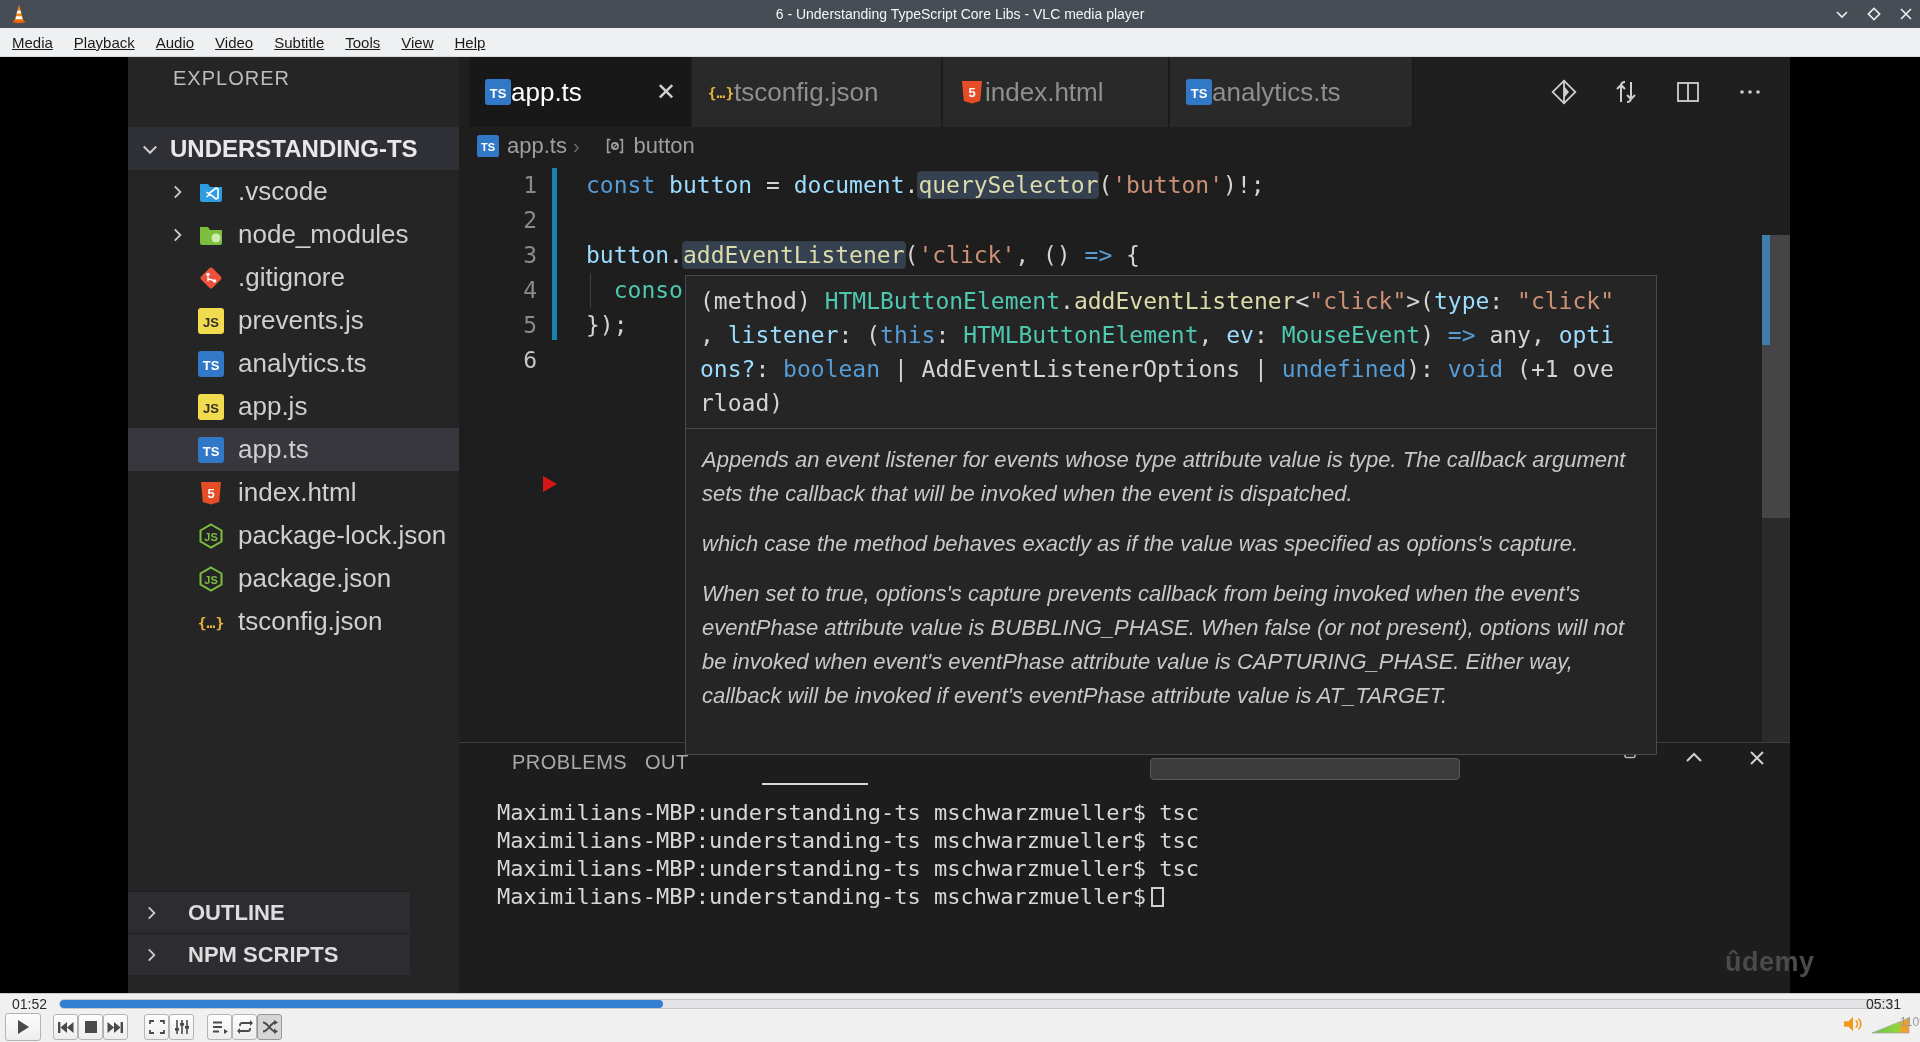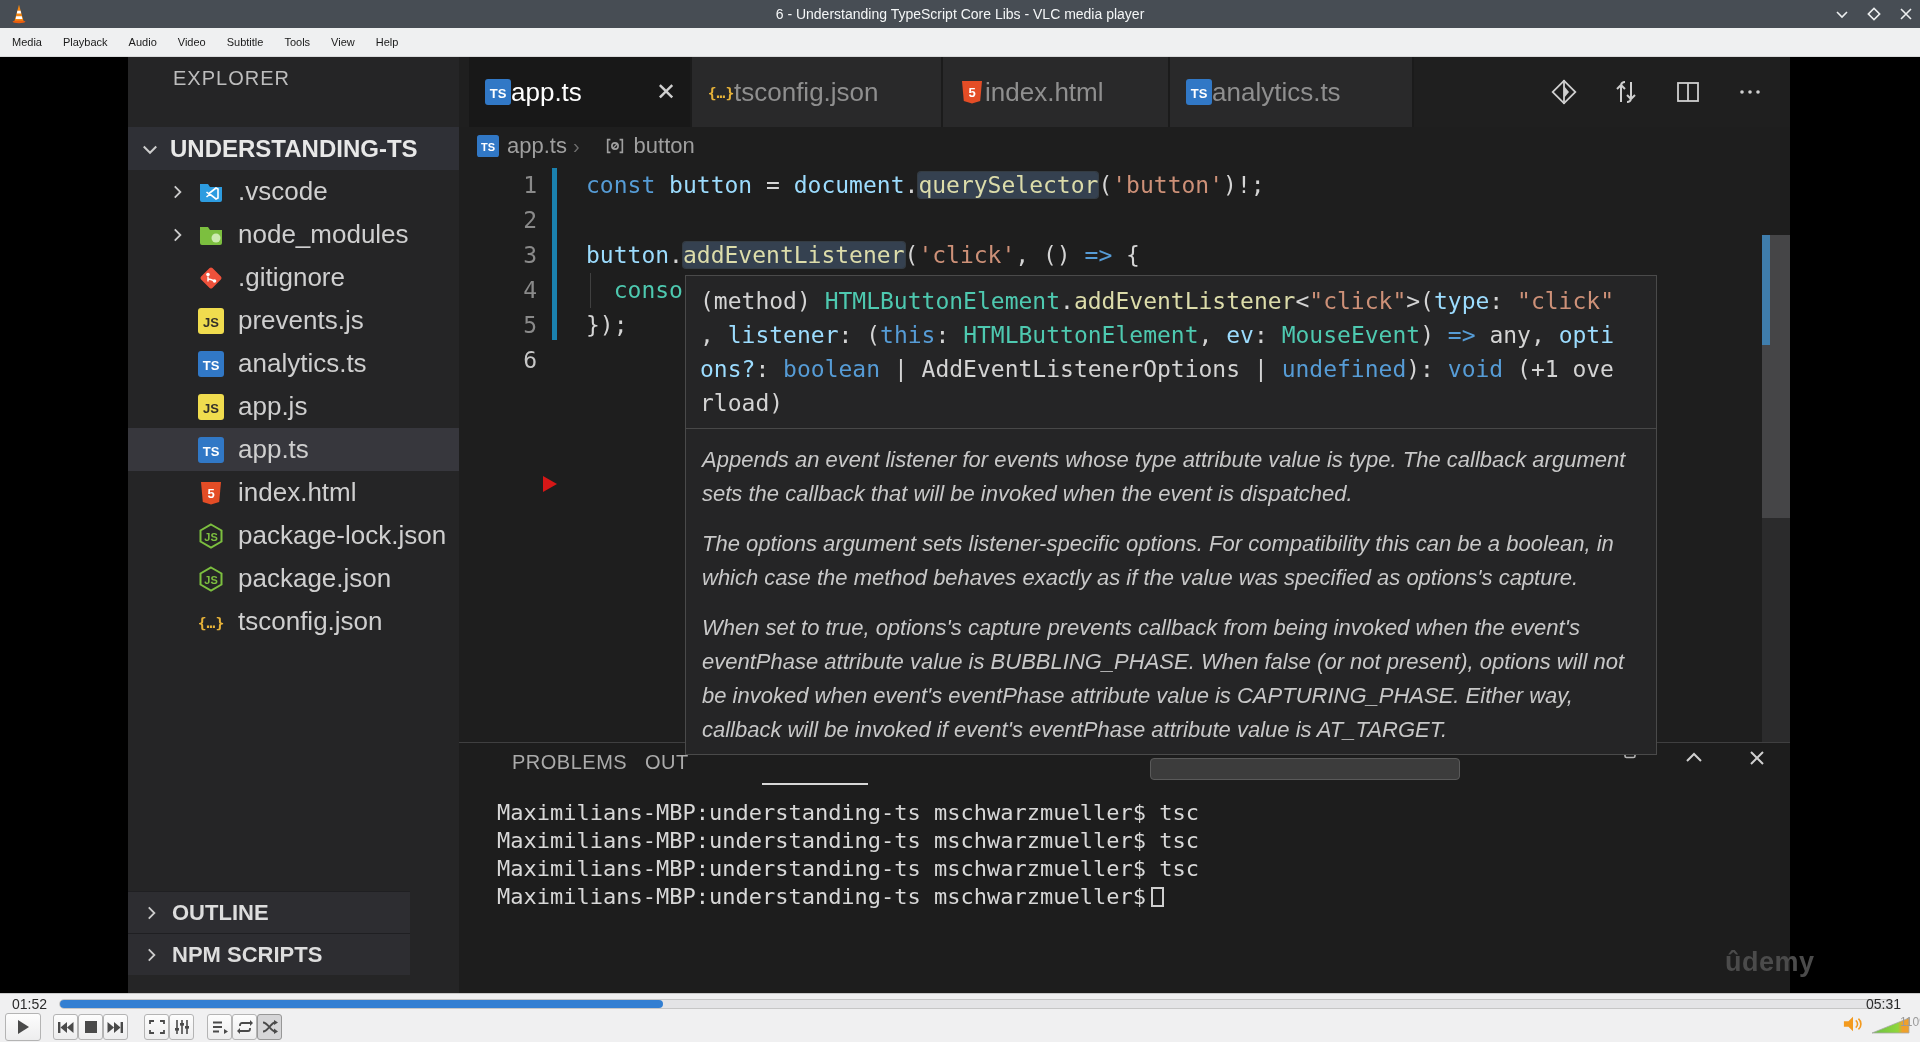--- a/index.html
+++ b/index.html
@@ -6,38 +6,38 @@
   body { background:#000; font-family:"Liberation Sans",sans-serif; }
   #stage { position:relative; width:1920px; height:1042px; background:#000; overflow:hidden; }
 
   
   .titlebar { position:absolute; left:0; top:0; width:1920px; height:28px; background:#474d54; display:flex; align-items:center; }
   .cone { position:absolute; left:8px; top:3px; width:22px; height:22px; }
   .wtitle { position:absolute; left:0; right:0; text-align:center; color:#f4f6f7; font-size:14px; }
   .wctrls { position:absolute; right:6px; top:0; height:28px; display:flex; align-items:center; gap:16px; }
   .wctrls span { width:16px; height:16px; display:inline-block; cursor:default; }
   .menubar { position:absolute; left:0; top:28px; width:1920px; height:29px; background:#eff0f1; display:flex; align-items:center; padding-left:12px; border-bottom:1px solid #d9dadb; }
-  .menubar span { font-size:11px; color:#1a1a1a; margin-right:21px; }
+  .menubar span { font-size:15px; color:#1a1a1a; margin-right:21px;text-decoration:underline; }
 
   
   .video { position:absolute; left:0; top:57px; width:1920px; height:936px; background:#000; }
   .vscode { position:absolute; left:128px; top:0; width:1662px; height:936px; background:#1e1e1e; }
 
   .sidebar { position:absolute; left:0; top:0; width:331px; height:936px; background:#252526; }
   .explorer-title { position:absolute; left:45px; top:10px; color:#bdbdbd; font-size:20px; letter-spacing:1px; }
   .workspace-row { position:absolute; left:0; top:70px; width:331px; height:43px; background:#2f3036; display:flex; align-items:center; color:#e8e8e8; font-weight:bold; font-size:24px;text-align:right; }
   .workspace-row .chev { margin:0 10px 0 12px; }
   .chev svg { display:block; }
   .filetree { position:absolute; left:0; top:113px; width:331px; }
   .frow { position:relative; height:43px; display:flex; align-items:center; color:#cfcfcf; font-size:26px; }
   .frow.selected { background:#37373d; }
   .frow .chev { position:absolute; left:40px; }
   .frow .ficon { position:absolute; left:70px; width:26px; height:26px; }
   .frow .flabel { position:absolute; left:110px; white-space:nowrap; }
-  .section-row { position:absolute; left:0; width:282px; height:42px; background:#2d2d31; border-top:1px solid #1f1f22; display:flex; align-items:center; color:#dddddd; font-weight:bold; font-size:22px; }
+  .section-row { position:absolute; left:0; width:282px; height:42px; background:#2d2d31; border-top:1px solid #1f1f22; display:flex; align-items:center; color:#dddddd; font-weight:bold; font-size:22px;gap:16px; }
   .section-row .chev { margin:0 12px 0 14px; }
 
   .main { position:absolute; left:331px; top:0; width:1331px; height:936px; }
   .tabbar { position:absolute; left:0; top:0; width:1331px; height:70px; background:#1f1f1f; display:flex; }
   .tabs { display:flex; margin-left:10px; }
   .tab { height:70px; display:flex; align-items:center; padding-left:16px; position:relative; background:#29292a; color:#8f8f8f; font-size:26px; border-right:2px solid #1b1b1b; }
   .tab.active { background:#181818; color:#ffffff; }
   .tab .tclose { margin-left:auto; margin-right:14px; color:#d0d0d0; font-size:24px; padding-left:18px; }
   .tab-actions { position:absolute; right:0; top:0; height:70px; display:flex; align-items:center; gap:34px; padding-right:26px; color:#cfcfcf; }
   .tab-actions .ai { width:28px; height:28px; }
@@ -337,21 +337,20 @@
           </div>
 
         <div class="hover">
           <div class="hsig" id="hsig"><div><span class="c-txt">(method) </span><span class="c-type">HTMLButtonElement</span><span class="c-txt">.</span><span class="c-fn">addEventListener</span><span class="c-txt">&lt;</span><span class="c-str">"click"</span><span class="c-txt">&gt;(</span><span class="c-var">type</span><span class="c-txt">: </span><span class="c-str">"click"</span></div><div><span class="c-txt">, </span><span class="c-var">listener</span><span class="c-txt">: (</span><span class="c-kw">this</span><span class="c-txt">: </span><span class="c-type">HTMLButtonElement</span><span class="c-txt">, </span><span class="c-var">ev</span><span class="c-txt">: </span><span class="c-type">MouseEvent</span><span class="c-txt">) </span><span class="c-kw">=&gt;</span><span class="c-txt"> any</span><span class="c-txt">, </span><span class="c-var">opti</span></div><div><span class="c-var">ons?</span><span class="c-txt">: </span><span class="c-kw">boolean</span><span class="c-txt"> | </span><span class="c-txt">AddEventListenerOptions</span><span class="c-txt"> | </span><span class="c-kw">undefined</span><span class="c-txt">): </span><span class="c-kw">void</span><span class="c-txt"> (+1 ove</span></div><div><span class="c-txt">rload)</span></div></div>
           <div class="hdocs" id="hdocs">
               <div class="para">
                 <div>Appends an event listener for events whose type attribute value is type. The callback argument</div>
                 <div>sets the callback that will be invoked when the event is dispatched.</div>
               </div>
               <div class="para">
-                <div>The options argument sets listener-specific options. For compatibility this can be a boolean, in</div>
                 <div>which case the method behaves exactly as if the value was specified as options's capture.</div>
               </div>
               <div class="para">
                 <div>When set to true, options's capture prevents callback from being invoked when the event's</div>
                 <div>eventPhase attribute value is BUBBLING_PHASE. When false (or not present), options will not</div>
                 <div>be invoked when event's eventPhase attribute value is CAPTURING_PHASE. Either way,</div>
                 <div>callback will be invoked if event's eventPhase attribute value is AT_TARGET.</div>
               </div>
             </div>
         </div>

